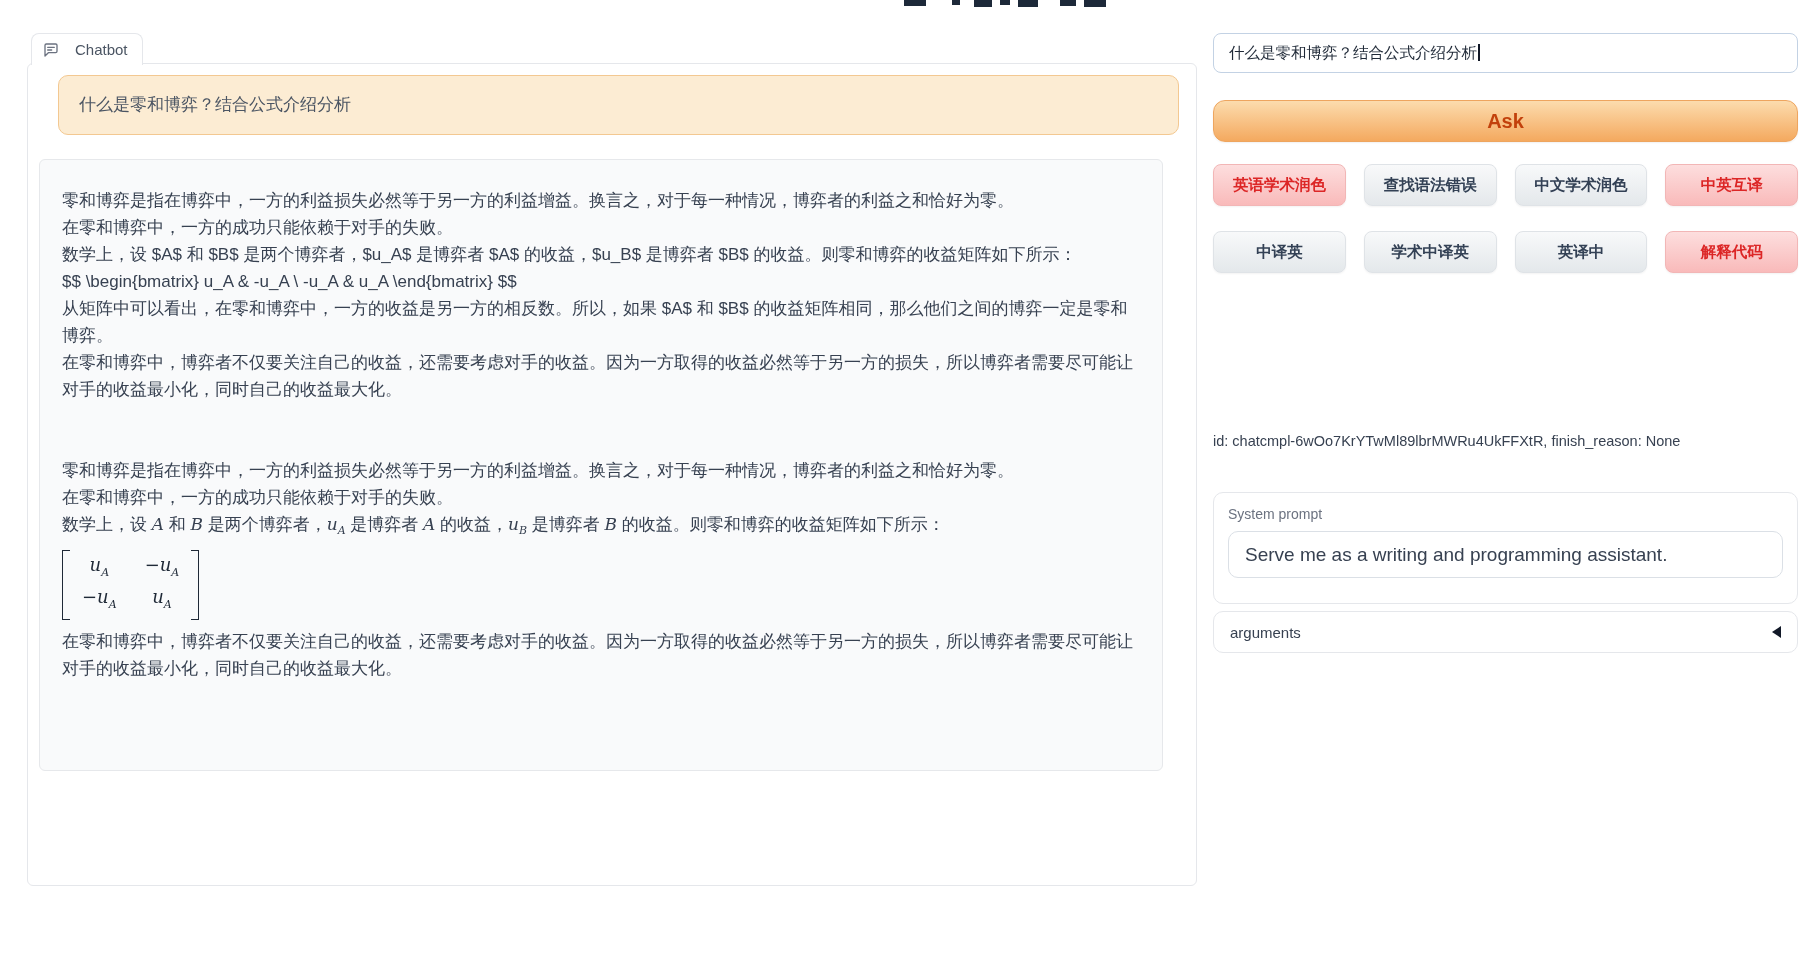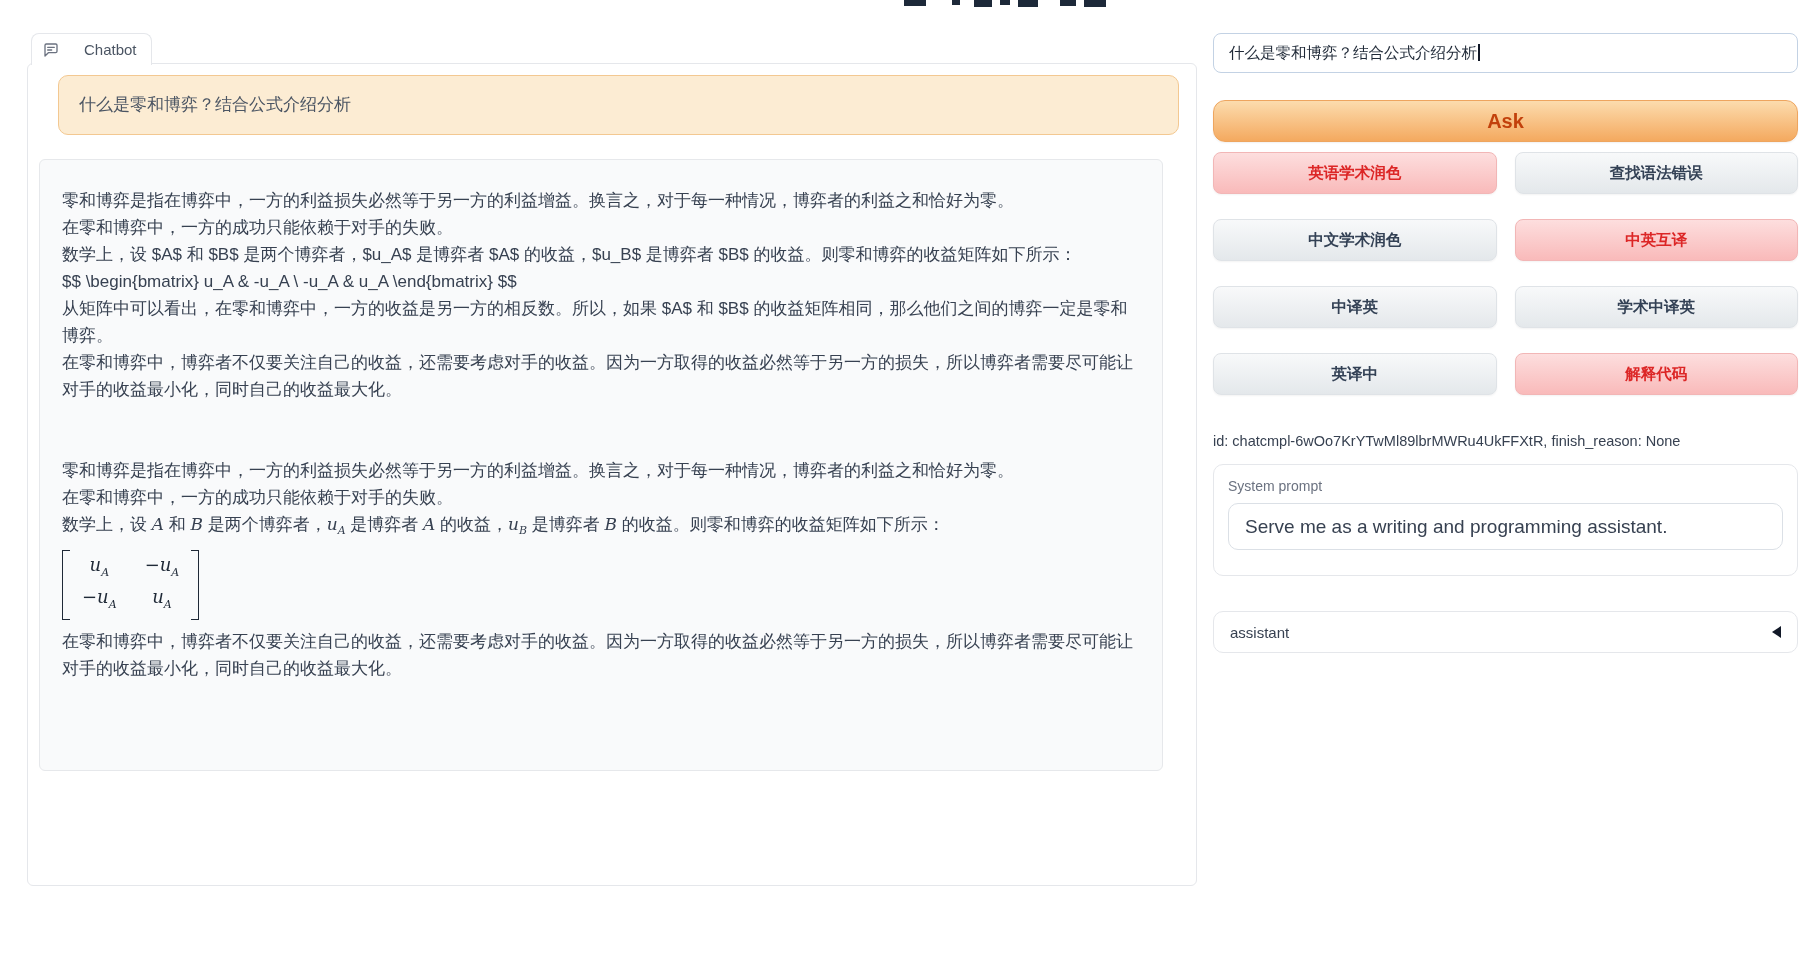--- a/index.html
+++ b/index.html
@@ -15,21 +15,21 @@
   .clipped-title { position:absolute; left:900px; top:0; width:240px; height:9px; overflow:hidden; }
   .clipped-title i { position:absolute; top:0; background:#1d2939; display:block; }
 
   
   .chat-panel {
     position:absolute; left:27px; top:63px; width:1170px; height:823px;
     background:#fff; border:1px solid #e5e7eb; border-radius:6px;
   }
   .chat-chip {
     position:absolute; left:31px; top:33px; height:32px; z-index:3;
-    display:flex; align-items:center; gap:25px; padding:0 14px 0 11px;
+    display:flex; align-items:center; gap:16px; padding:0 14px 0 11px;
     background:#fff; border:1px solid #e5e7eb; border-bottom:none;
     border-radius:8px 8px 0 0; font-size:15px; color:#4b5563;
   }
   .chat-chip svg { display:block; }
 
   .msg-user {
     margin:11px 17px 0 30px;
     background:#fcecd3; border:1px solid #f3c891; border-radius:10px;
     padding:17px 20px; font-size:17px; line-height:24px; color:#4b5563;
   }
@@ -68,42 +68,42 @@
   .ask-btn {
     top:100px; height:42px; cursor:pointer;
     background:linear-gradient(180deg,#fcdcae 0%,#f4a95f 100%);
     border:1px solid #eea55f; border-radius:12px;
     font-family:"Liberation Sans", sans-serif;
     font-size:20px; font-weight:700; color:#c2410c; text-align:center;
     box-shadow:0 1px 2px rgba(0,0,0,.06);
   }
 
   .fn-grid {
-    top:152px; display:grid; grid-template-columns:1fr 1fr;
+    top:164px; display:grid; grid-template-columns:1fr 1fr 1fr 1fr;
     column-gap:18px; row-gap:25px;
   }
   .fn-btn {
     height:42px; border-radius:8px; cursor:pointer;
     font-family:"Liberation Sans", sans-serif;
     font-size:15.5px; font-weight:700; text-align:center;
     box-shadow:0 1px 2px rgba(0,0,0,.05);
   }
   .fn-btn.primary {
     background:linear-gradient(180deg,#fddede 0%,#f9baba 100%);
     border:1px solid #f2b6b6; color:#dc2626;
   }
   .fn-btn.secondary {
     background:linear-gradient(180deg,#f8f9fa 0%,#e4e8eb 100%);
     border:1px solid #dfe3e7; color:#334155;
   }
 
   .status-line { top:433px; font-size:14.5px; color:#374151; }
 
   .sys-box {
-    top:464px; height:112px; background:#fff;
+    top:492px; height:112px; background:#fff;
     border:1px solid #e5e7eb; border-radius:10px; padding:13px 14px;
   }
   .sys-label { font-size:14px; color:#6b7280; }
   .sys-input {
     margin-top:9px; height:47px; background:#fff;
     border:1px solid #dbe0e6; border-radius:10px;
     padding:0 16px; line-height:45px; font-size:19px; color:#374151;
     white-space:nowrap; overflow:hidden;
   }
 
@@ -202,17 +202,17 @@
   <div class="status-line">id: chatcmpl-6wOo7KrYTwMl89lbrMWRu4UkFFXtR, finish_reason: None</div>
 
   <div class="sys-box">
     <div class="sys-label">System prompt</div>
     <div class="sys-input">
       <span>Serve me as a writing and programming assistant.</span>
     </div>
   </div>
 
   <div class="accordion">
-    <span>assistant</span>
+    <span>arguments</span>
     <span class="tri-left"></span>
   </div>
 
 </div>
 
 </body></html>

